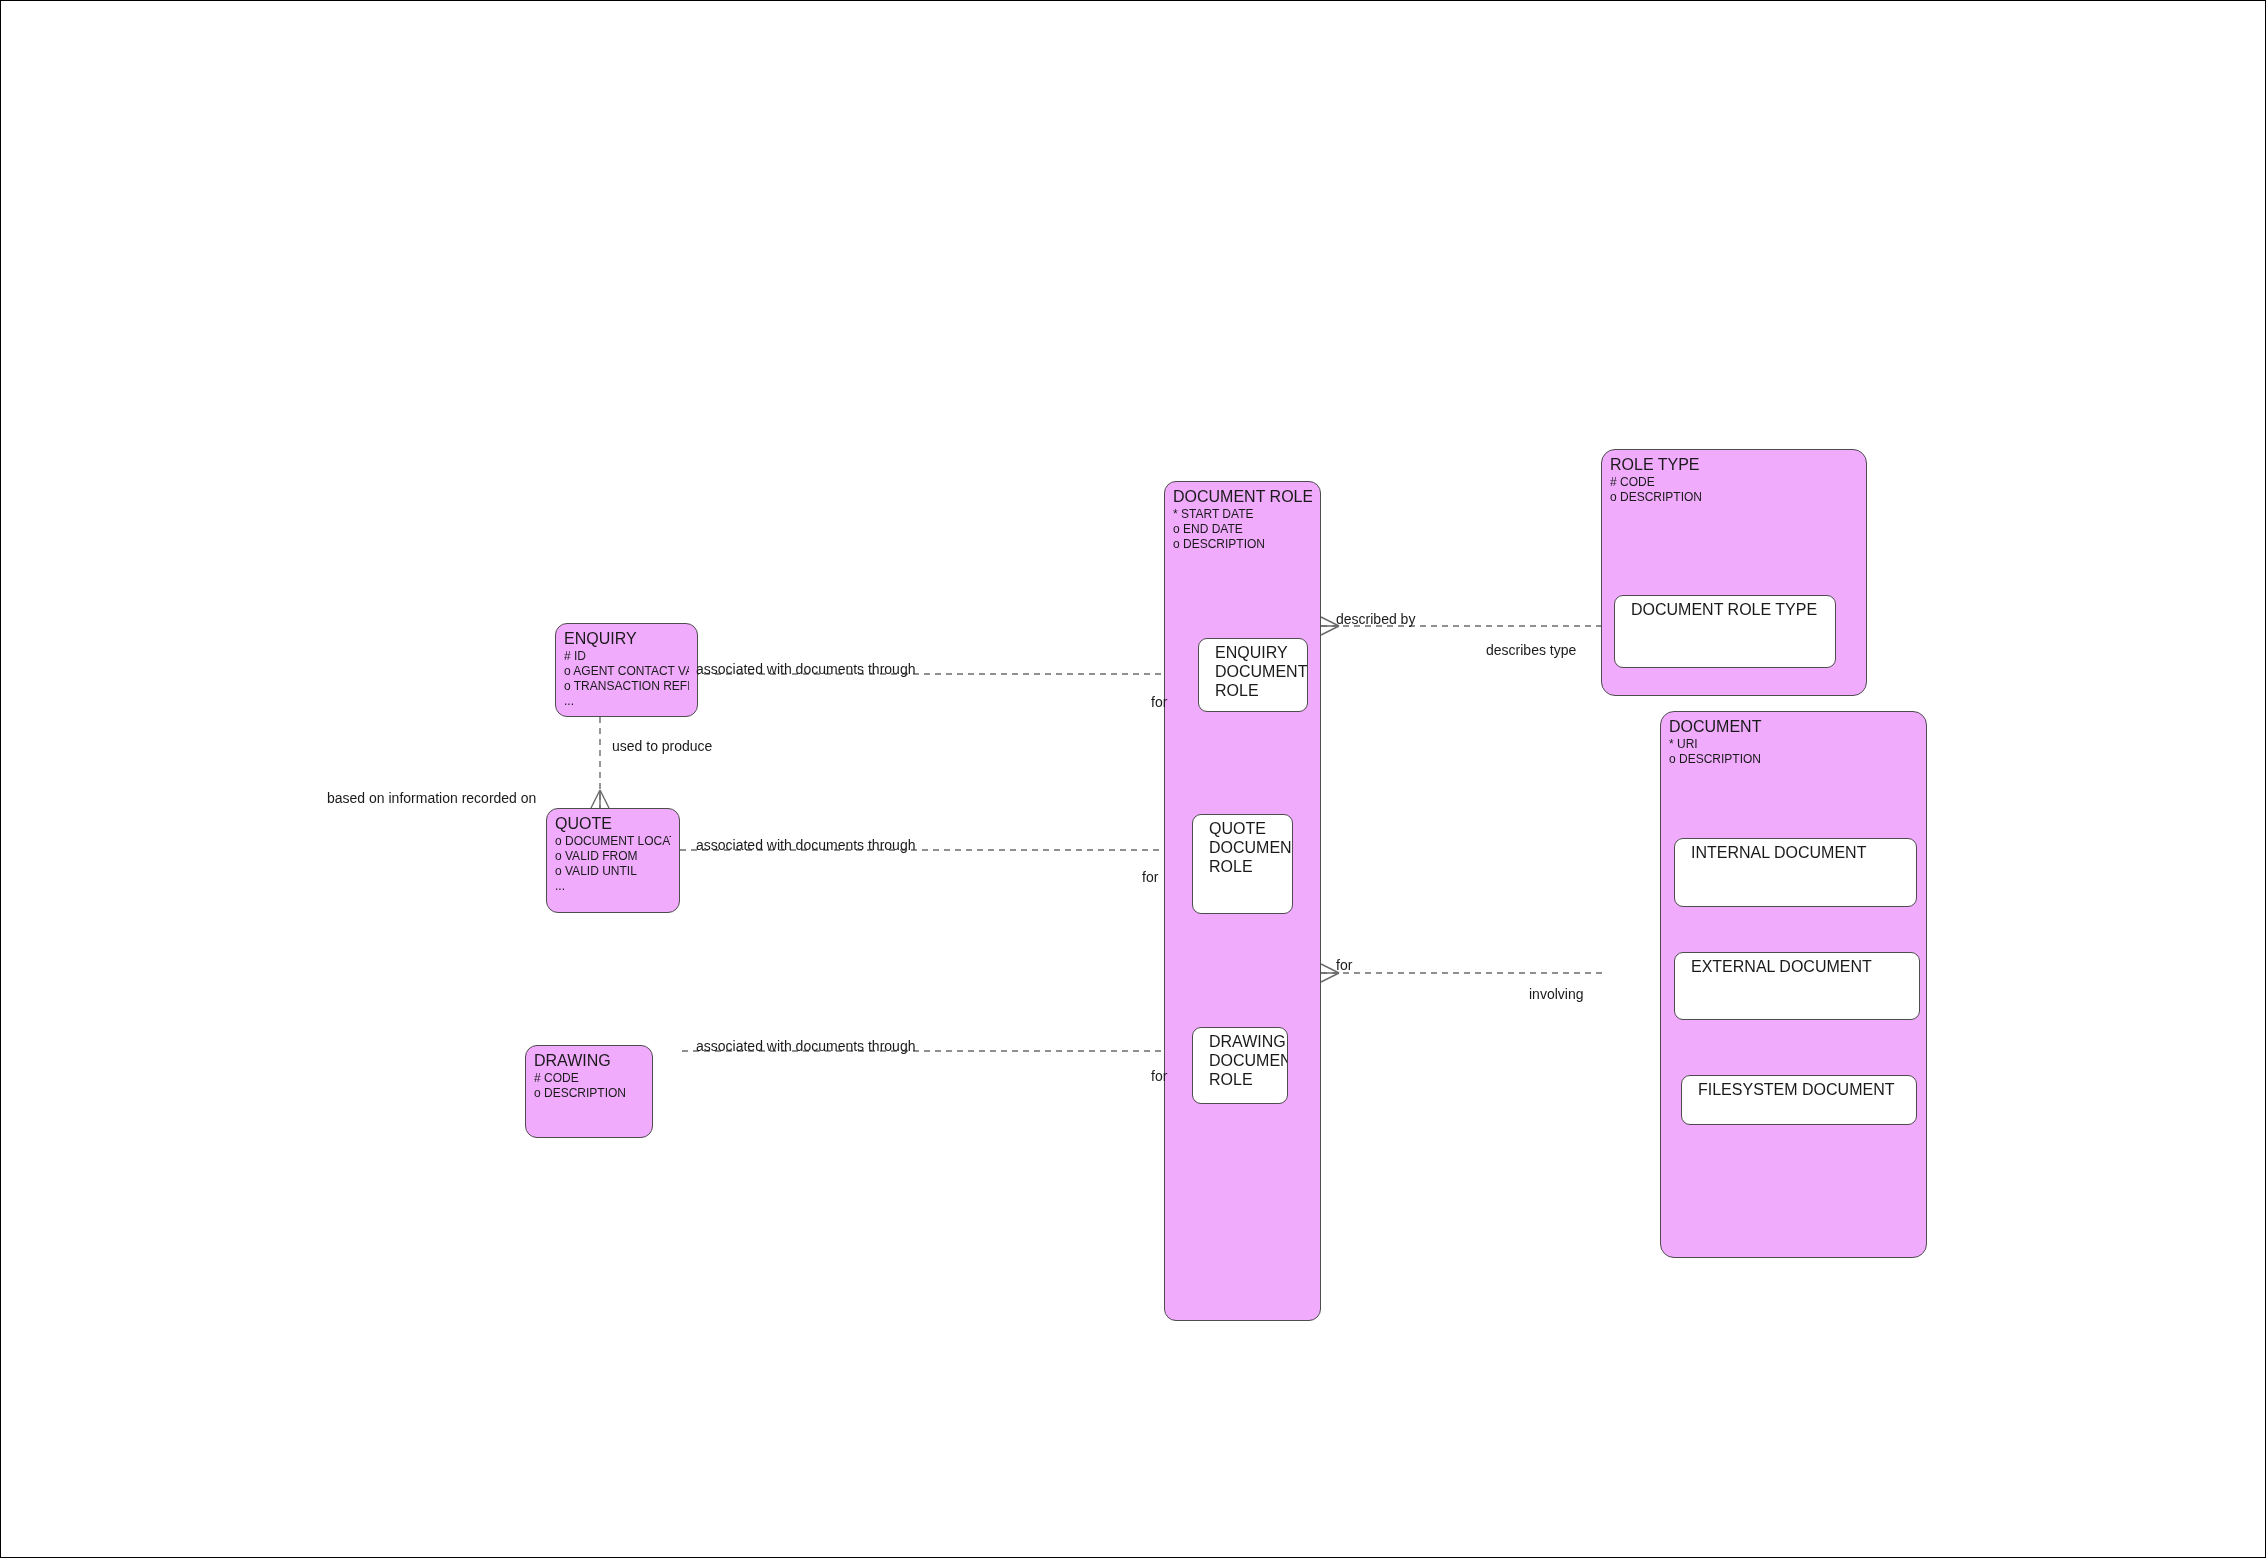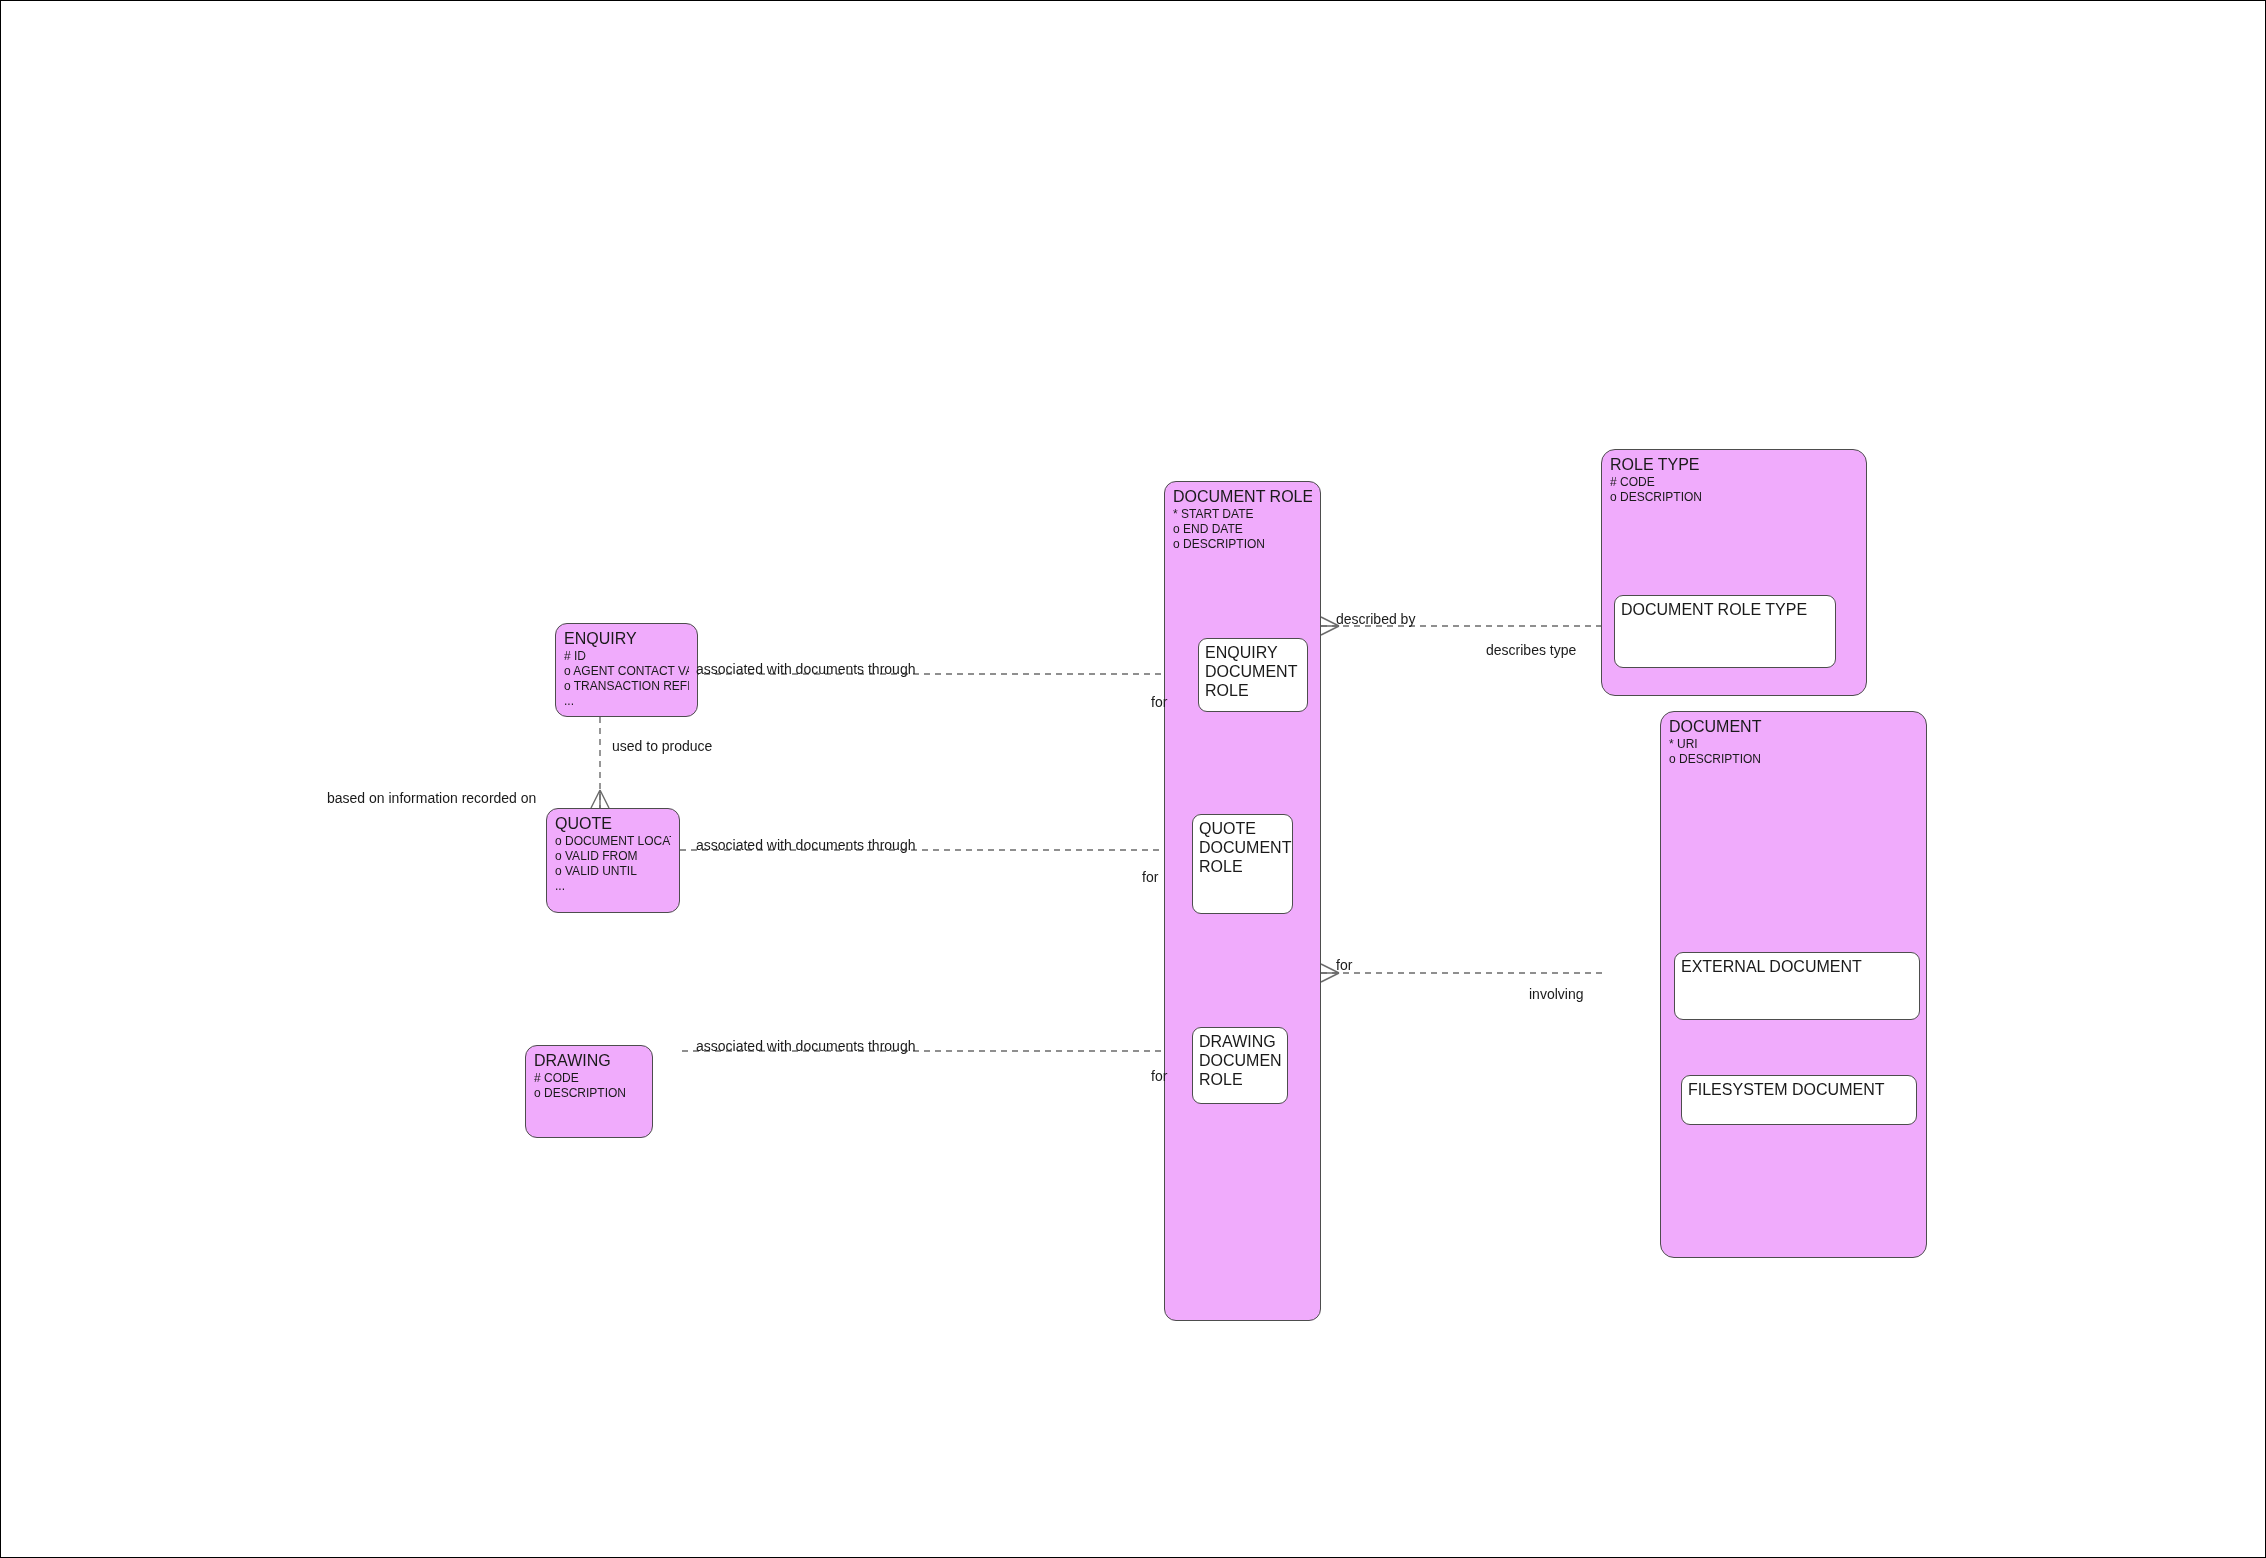--- a/index.html
+++ b/index.html
@@ -37,21 +37,21 @@
     line-height: 15px;
     white-space: nowrap;
     overflow: hidden;
   }
   .subtype {
     position: absolute;
     border: 1.5px solid #4d4d4d;
     border-radius: 9px;
     background: #ffffff;
     box-sizing: border-box;
-    padding: 4px 6px;
+    padding: 4px 16px;
     font-size: 16px;
     line-height: 19px;
     overflow: hidden;
   }
   .rlabel {
     position: absolute;
     font-size: 14px;
     line-height: 17px;
     white-space: nowrap;
     margin-top: 8px;
@@ -141,20 +141,21 @@
     <div class="title">ROLE TYPE</div>
     <div class="attr"># CODE</div>
     <div class="attr">o DESCRIPTION</div>
     <div class="subtype" style="left:12px; top:145px; width:222px; height:73px;">DOCUMENT ROLE TYPE</div>
   </div>
 
   <div class="entity" style="left:1659px; top:710px; width:267px; height:547px; border-radius:14px;">
     <div class="title">DOCUMENT</div>
     <div class="attr">* URI</div>
     <div class="attr">o DESCRIPTION</div>
+    <div class="subtype" style="left:13px; top:126px; width:243px; height:69px;">INTERNAL DOCUMENT</div>
     <div class="subtype" style="left:13px; top:240px; width:246px; height:68px;">EXTERNAL DOCUMENT</div>
     <div class="subtype" style="left:20px; top:363px; width:236px; height:50px;">FILESYSTEM DOCUMENT</div>
   </div>
 
   <div class="rlabel" style="left:695px; top:652px;">associated with documents through</div>
   <div class="rlabel" style="left:1150px; top:685px;">for</div>
 
   <div class="rlabel" style="left:695px; top:828px;">associated with documents through</div>
   <div class="rlabel" style="left:1141px; top:860px;">for</div>
 

